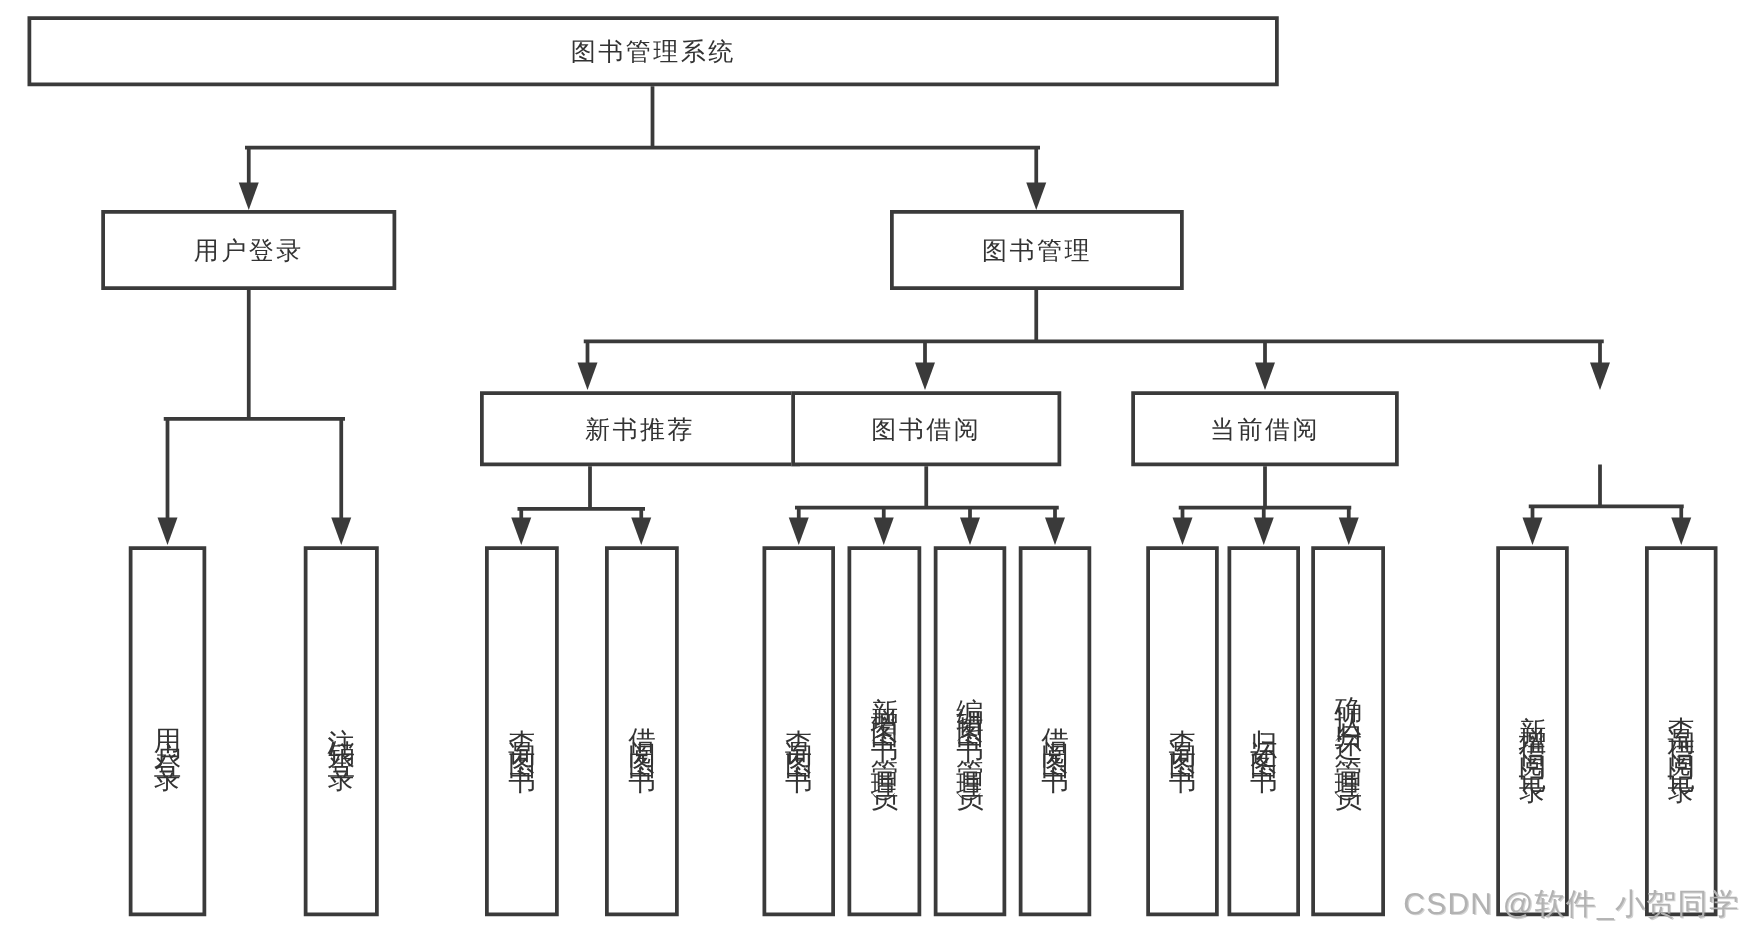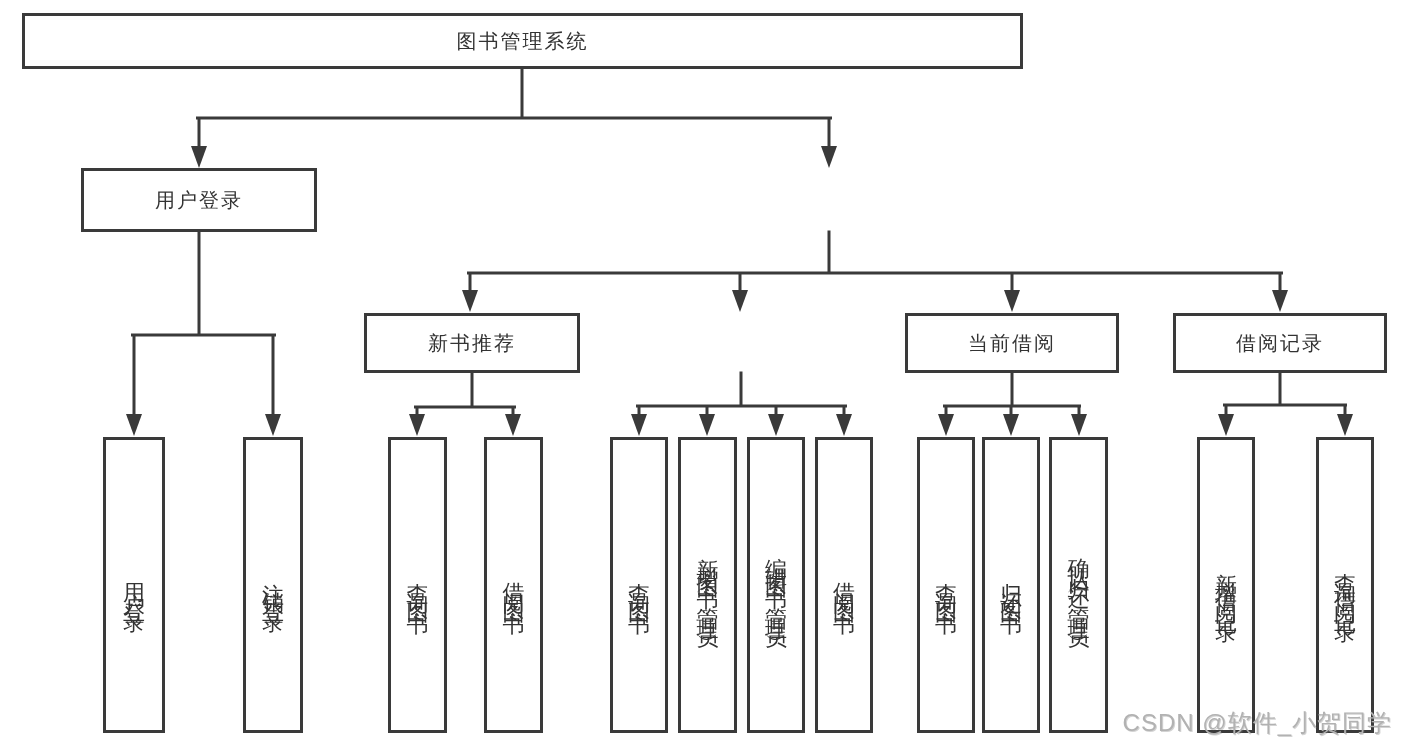--- a/index.html
+++ b/index.html
@@ -101,29 +101,32 @@
     </g>
   </svg>
 
   <div class="box h" style="left:22px;top:13px;width:1001px;height:56px">
     <span class="lbl">图书管理系统</span>
   </div>
 
   <div class="box h" style="left:81px;top:168px;width:236px;height:64px">
     <span class="lbl">用户登录</span>
   </div>
+  <div class="box h" style="left:712px;top:168px;width:235px;height:64px">
+    <span class="lbl">图书管理</span>
+  </div>
 
-  <div class="box h" style="left:364px;top:313px;width:216px;height:60px">
+  <div class="box h" style="left:384px;top:313px;width:256px;height:60px">
     <span class="lbl">新书推荐</span>
+  </div>
+  <div class="box h" style="left:633px;top:313px;width:216px;height:60px">
+    <span class="lbl">图书借阅</span>
   </div>
   <div class="box h" style="left:905px;top:313px;width:214px;height:60px">
     <span class="lbl">当前借阅</span>
-  </div>
-  <div class="box h" style="left:1173px;top:313px;width:214px;height:60px">
-    <span class="lbl">借阅记录</span>
   </div>
 
   <div class="box v" style="left:103px;top:437px;width:62px;height:296px">
     <span class="lbl">用户登录</span>
   </div>
   <div class="box v" style="left:243px;top:437px;width:60px;height:296px">
     <span class="lbl">注销登录</span>
   </div>
   <div class="box v" style="left:388px;top:437px;width:59px;height:296px">
     <span class="lbl">查询图书</span>

